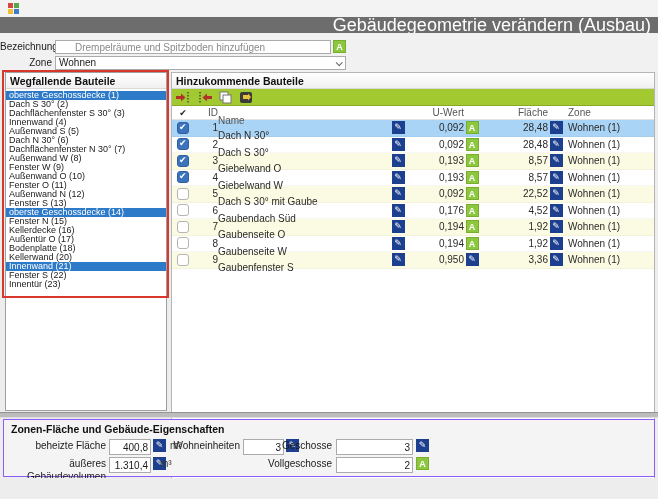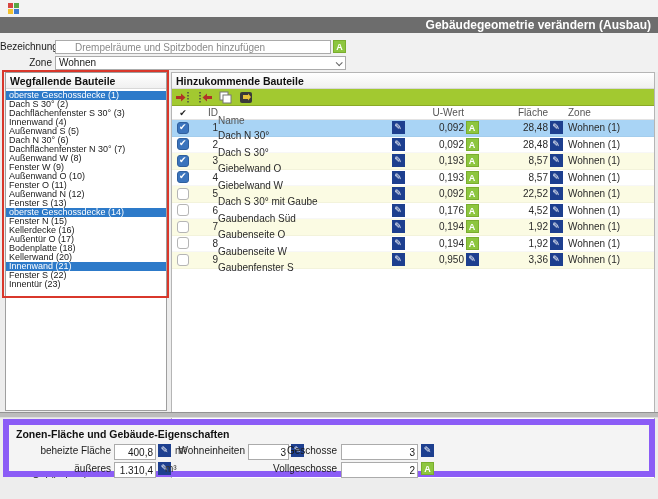--- a/index.html
+++ b/index.html
@@ -10,21 +10,21 @@
   
   .topstrip { position:absolute; left:0; top:0; width:658px; height:17px; background:#f3f3f3; }
   .app-icon { position:absolute; left:8px; top:3px; width:11px; height:11px;
               display:grid; grid-template-columns:1fr 1fr; grid-template-rows:1fr 1fr; gap:1px; }
   .app-icon i { display:block; }
   .app-icon i:nth-child(1){background:#d64541;} .app-icon i:nth-child(2){background:#58a746;}
   .app-icon i:nth-child(3){background:#f2c12e;} .app-icon i:nth-child(4){background:#3d7bd0;}
 
   
   .titlebar { position:absolute; left:0; top:17px; width:658px; height:16px; background:#6d6d6d;
-              color:#fff; font-size:12px; font-weight:bold; text-align:right; line-height:16px; padding-right:7px; }
+              color:#fff; font-size:18px; font-weight:normal; text-align:right; line-height:16px; padding-right:7px; }
 
   
   .formarea { position:absolute; left:0; top:33px; width:658px; height:39px; background:#f1f1f1; }
   .flabel { position:absolute; font-size:10px; color:#1a1a1a; text-align:right; width:52px; line-height:14px; }
   .tbox { position:absolute; height:14px; background:#fff; border:1px solid #ababab; font-size:10px;
           font-family:"Liberation Sans","DejaVu Sans",sans-serif; padding:0 19px; color:#1a1a1a; }
   .tbox.gray { color:#8a8a8a; }
   .combo { position:absolute; height:14px; background:#fff; border:1px solid #ababab; font-size:10px;
            line-height:12px; padding:0 14px 0 3px; color:#1a1a1a; cursor:default; }
   .chev { position:absolute; right:4px; top:4px; width:5px; height:5px; border-right:1px solid #666;
@@ -70,21 +70,21 @@
   .thead .c-check { font-size:9px; color:#222; }
   .cb { width:12px; height:12px; border:1px solid #b5b5b5; border-radius:3px; background:#fff; display:inline-block; cursor:pointer; }
   .cb.checked { background:#3b74bd; border-color:#2f5f9e; position:relative; }
   .cb.checked::after { content:"✔"; position:absolute; left:1px; top:-1px; color:#fff; font-size:9px; }
 
   
   .splitter { position:absolute; left:0; top:412px; width:658px; height:6px; background:#bcbcbc;
               border-top:1px solid #939393; border-bottom:1px solid #dedede; }
 
   
-  #bottomPanel { position:absolute; left:3px; top:419px; width:652px; height:58px; background:#f4f4f4; border:6px solid #8b5cf6; }
+  #bottomPanel { position:absolute; left:3px; top:419px; width:652px; height:58px; background:#f4f4f4; border:1px solid #8b5cf6; }
   #bottomPanel .bp-title { position:absolute; left:7px; top:3px; font-size:10.5px; font-weight:bold; color:#111; }
   .bp-label { position:absolute; font-size:10px; color:#1a1a1a; text-align:right; line-height:13px; }
   .bp-input { position:absolute; height:16px; background:#fff; border:1px solid #ababab; font-size:10px;
               text-align:right; padding:0 2px; font-family:"Liberation Sans","DejaVu Sans",sans-serif; color:#1a1a1a; }
   .bp-unit { position:absolute; font-size:10px; color:#333; line-height:13px; }
   .bp-icon { position:absolute; }
 
   .footer { position:absolute; left:0; top:478px; width:658px; height:21px; background:#ededed; }
 </style>
 </head>

